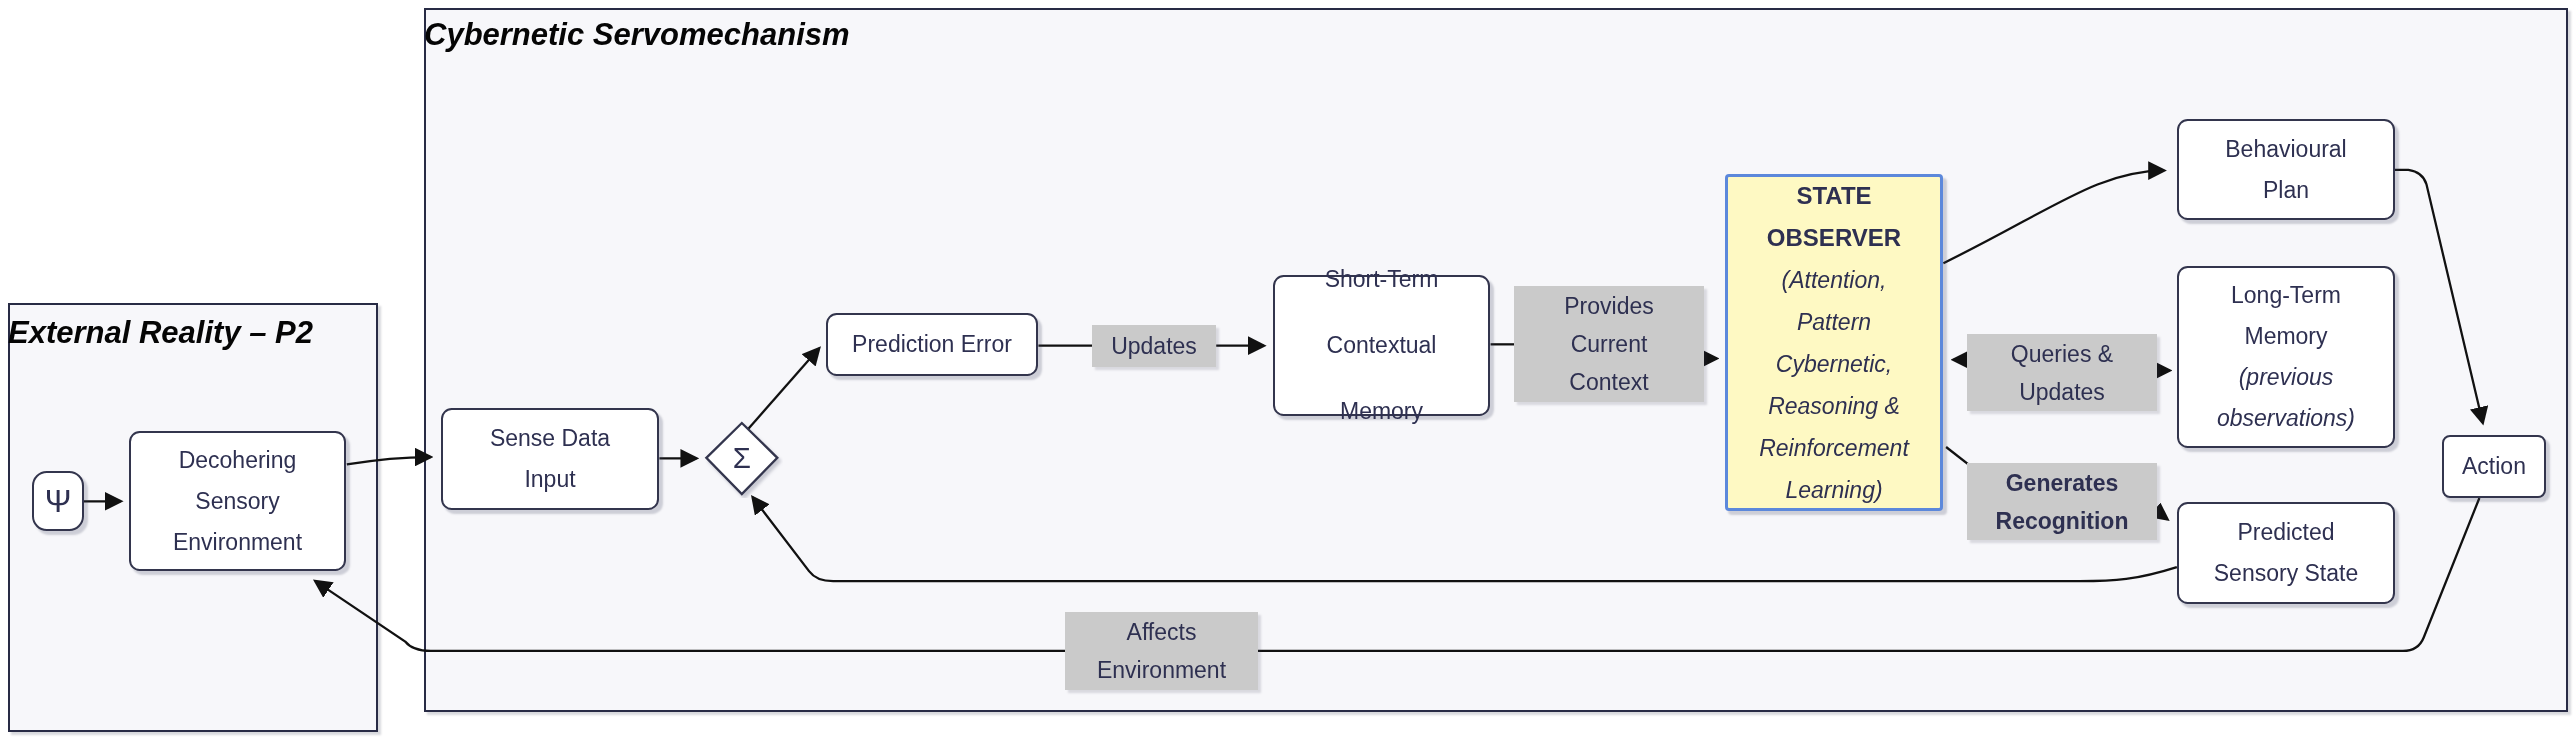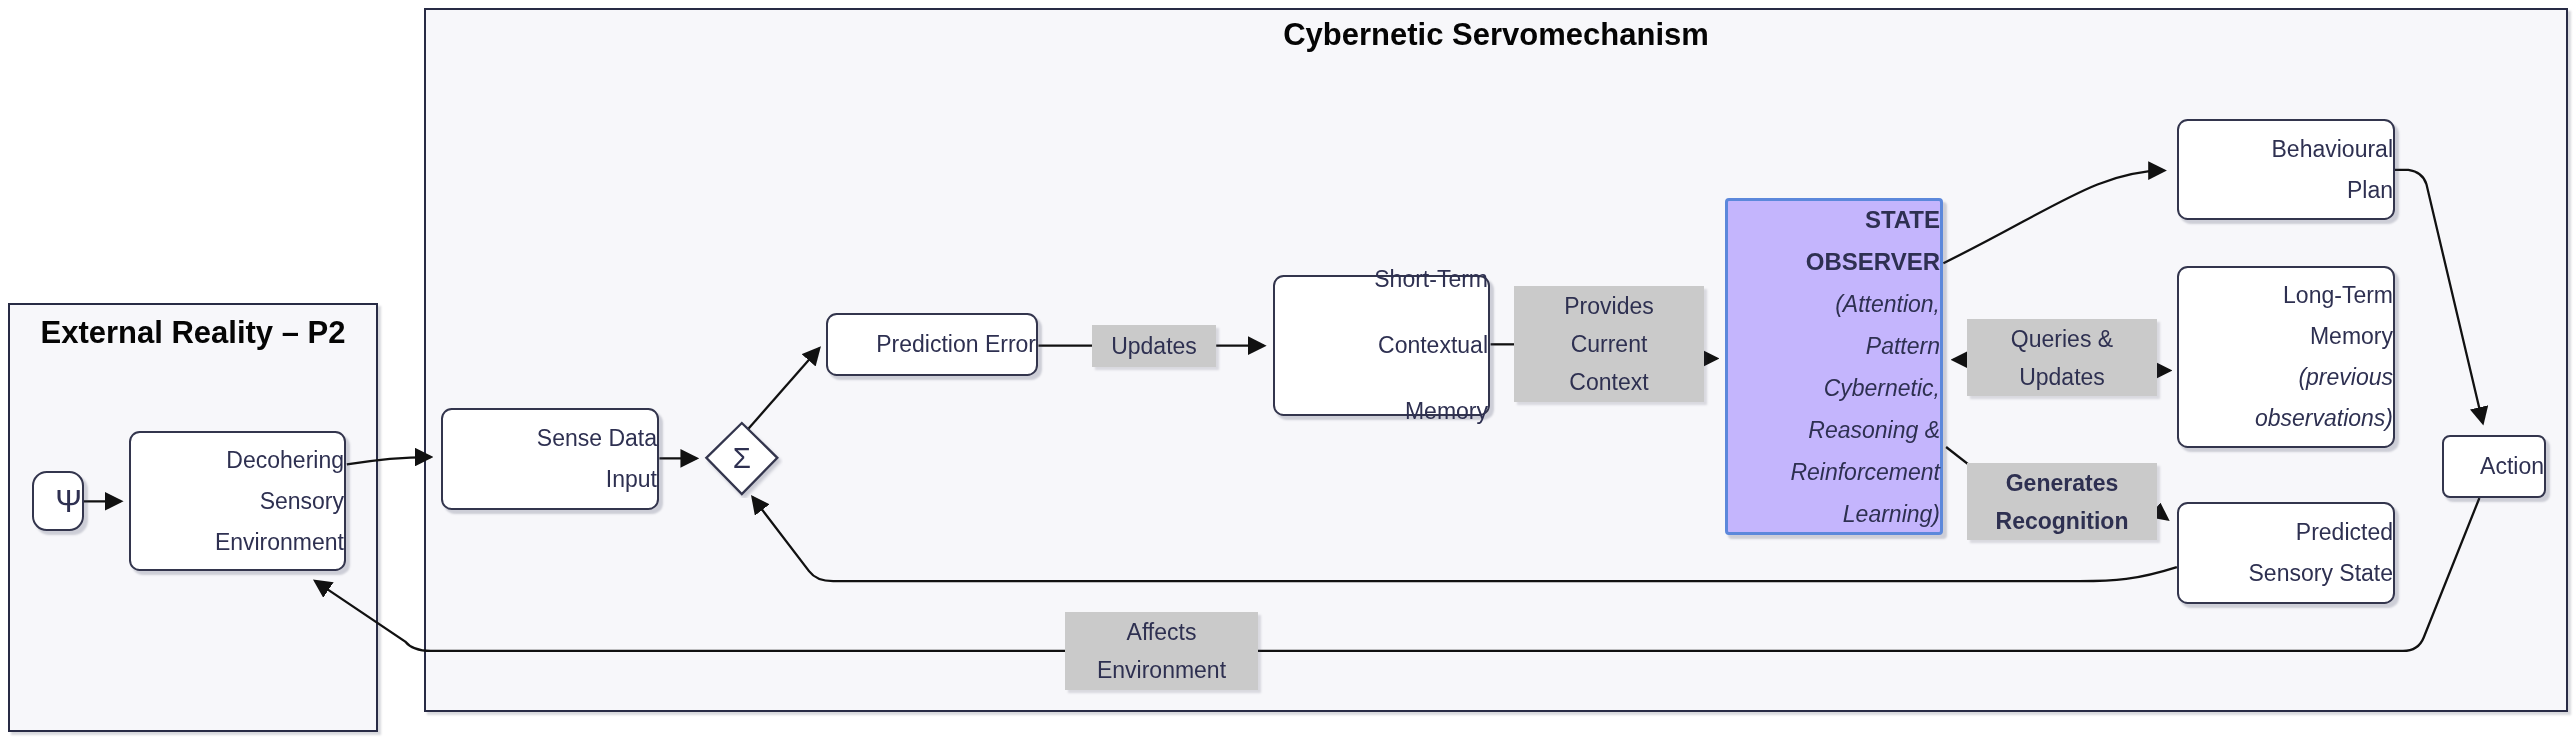--- a/index.html
+++ b/index.html
@@ -6,41 +6,40 @@
   #stage{
     position:relative;width:2576px;height:739px;
     font-family:"Liberation Sans", sans-serif;
     color:#2e3051;overflow:hidden;background:#ffffff;
   }
   .outer{
     position:absolute;background:#f7f7fa;border:2.7px solid #282b45;
     box-shadow:2.7px 3.4px 2px rgba(40,43,69,0.18);box-sizing:border-box;z-index:0;
   }
   .outer-title{
-    position:absolute;left:0;right:0;text-align:center;font-weight:700;color:#050505;
-    font-size:31px;line-height:46px;z-index:3;
+    position:absolute;left:0;right:0;font-weight:700;color:#050505;
+    font-size:31px;line-height:46px;z-index:3;font-style:italic;
   }
   #arrows{position:absolute;left:0;top:0;z-index:1;}
   .node{
     position:absolute;background:#ffffff;border:2.3px solid #33354d;border-radius:10.7px;
-    display:flex;flex-direction:column;align-items:flex-end;justify-content:center;
+    display:flex;flex-direction:column;align-items:center;justify-content:center;
     text-align:center;font-size:23px;line-height:41px;color:#2e3051;
     box-shadow:3.4px 4px 2px rgba(60,62,90,0.22);box-sizing:border-box;z-index:2;
   }
   .glabel{
     position:absolute;background:#cacaca;
     display:flex;flex-direction:column;align-items:center;justify-content:center;
     text-align:right;font-size:23px;line-height:38px;color:#2e3051;
     box-shadow:2.7px 3.4px 2px rgba(60,62,90,0.16);box-sizing:border-box;z-index:2;
   }
   .node .ln,.glabel .ln{display:block;white-space:nowrap;}
   #observer{
-    background:#c4b5fd;border:3.4px solid #5c88db;border-radius:4px;
+    background:#fef9c3;border:3.4px solid #5c88db;border-radius:4px;
     line-height:42px;
-    margin-top:24px;
   }
   #observer .obs-title{font-weight:700;font-size:24px;display:block;line-height:42px;}
   #observer .obs-detail{font-style:italic;display:block;line-height:42px;}
   .italic{font-style:italic;}
   .sym{font-size:32px;}
   #sigma-shape{position:absolute;z-index:2;}
 </style>
 </head>
 <body>
 
@@ -149,21 +148,21 @@
   <div class="glabel" style="left:1092px;top:325px;width:124px;height:42px;">
     <span class="ln">Updates</span>
   </div>
 
   <div class="glabel" style="left:1514px;top:286px;width:190px;height:116px;">
     <span class="ln">Provides</span>
     <span class="ln">Current</span>
     <span class="ln">Context</span>
   </div>
 
-  <div class="glabel" style="left:1967px;top:319px;width:190px;height:77px;">
+  <div class="glabel" style="left:1967px;top:334px;width:190px;height:77px;">
     <span class="ln">Queries &amp;</span>
     <span class="ln">Updates</span>
   </div>
 
   <div class="glabel" style="left:1967px;top:463px;width:190px;height:77px;font-weight:bold;">
     <span class="ln">Generates</span>
     <span class="ln">Recognition</span>
   </div>
 
   <div class="glabel" style="left:1065px;top:612px;width:193px;height:78px;">

